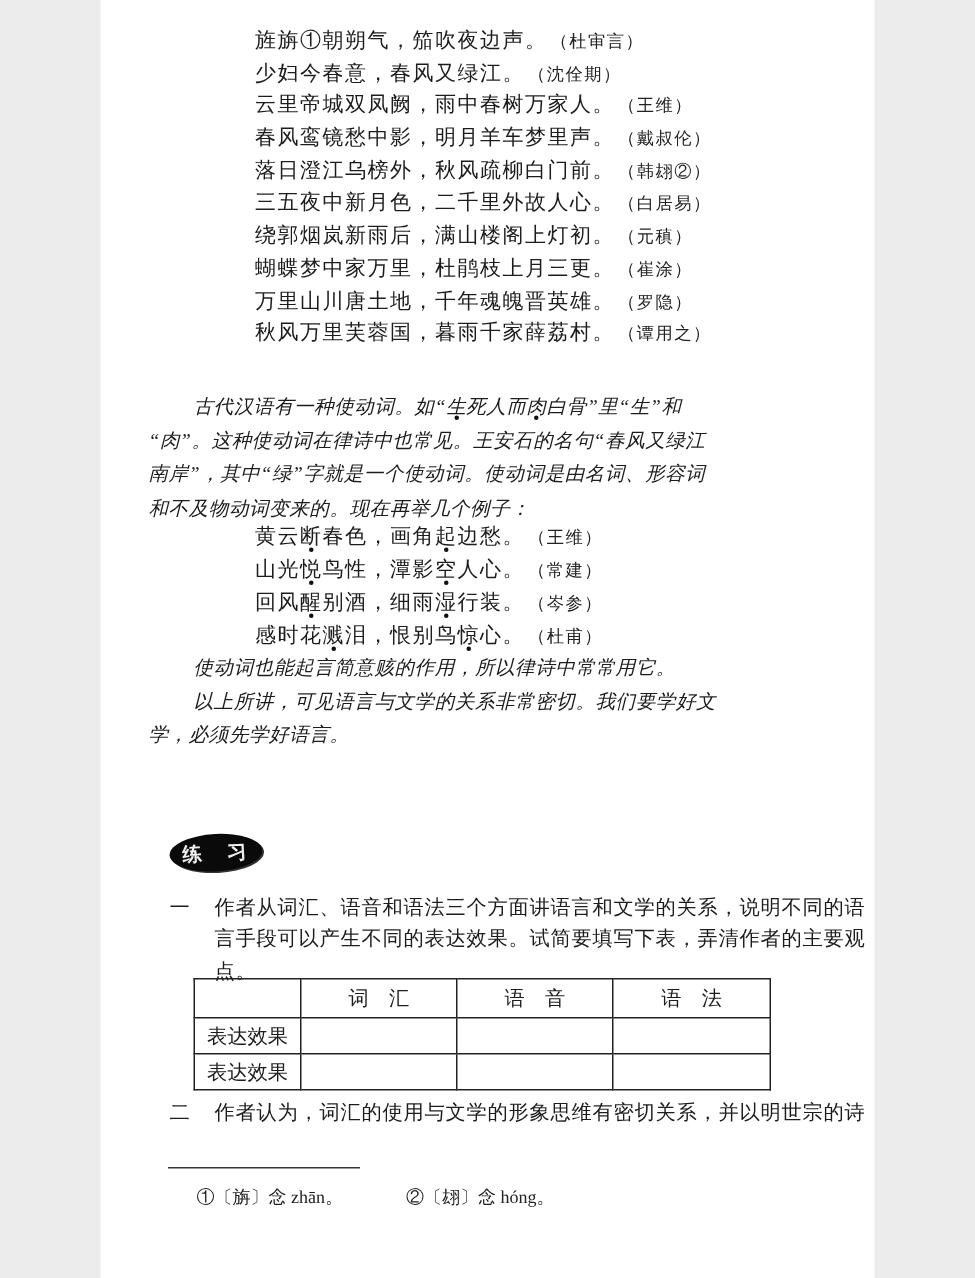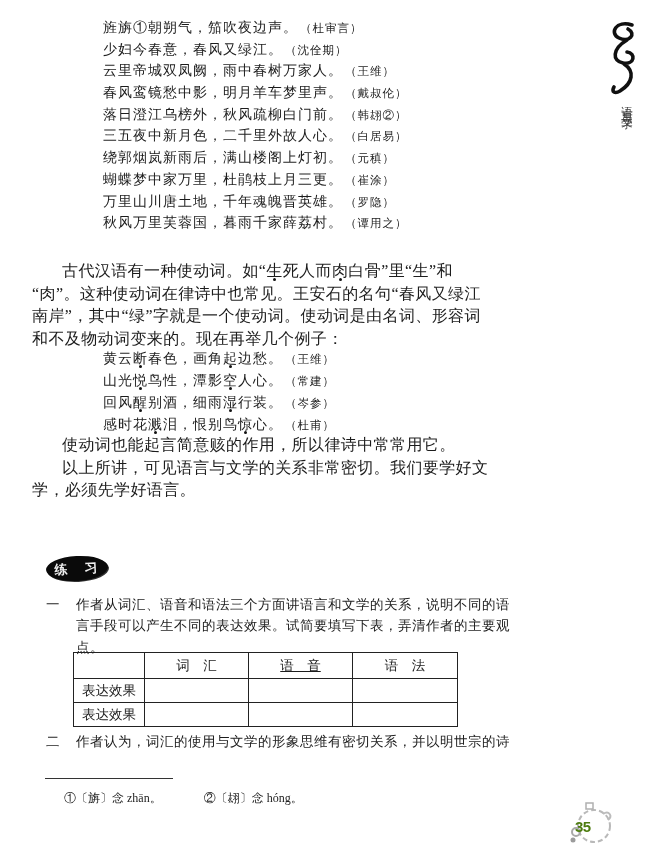--- a/index.html
+++ b/index.html
@@ -1,26 +1,26 @@
 <!DOCTYPE html>
 <html><head>
 <meta charset="utf-8">
 <style>
   html,body{margin:0;padding:0;background:#ececec;}
   .page{
-    position:relative;width:650px;height:852px;background:#ffffff;
+    position:relative;width:516px;height:852px;background:#ffffff;
     font-family:"Liberation Serif","DejaVu Serif",serif;color:#1c1c1c;
     overflow:hidden;margin:0 auto;
   }
   
   .poem-block{position:absolute;left:103px;top:17px;}
   .poem-block .poem-line{height:21.7px;line-height:21.7px;white-space:nowrap;font-size:14px;letter-spacing:1px;}
   .poem-author{font-size:11.5px;letter-spacing:1px;color:#222;margin-left:2px;}
   
-  .para{position:absolute;left:32px;width:440px;font-size:16px;}
+  .para{position:absolute;left:32px;width:440px;font-size:13px;font-style:italic;}
   .para .pline{height:22.6px;line-height:22.6px;white-space:nowrap;letter-spacing:0.4px;}
   .indent{text-indent:30px;}
   .para1{top:260px;}
   .closing{top:434px;}
   
   .poem-block2{position:absolute;left:103px;top:348px;}
   .poem-block2 .poem-line{height:22px;line-height:22px;white-space:nowrap;font-size:14px;letter-spacing:1px;}
   
   .emph{position:relative;}
   .emph::after{content:"";position:absolute;left:50%;bottom:-2px;width:3px;height:3px;margin-left:-1.5px;border-radius:50%;background:#111;}
@@ -31,25 +31,25 @@
     box-shadow:1px 1px 0 #333;
   }
   .badge span{color:#efefef;font-size:13px;font-weight:bold;letter-spacing:2px;font-family:"Liberation Sans","DejaVu Sans",sans-serif;}
   
   .exercise{position:absolute;left:46px;display:flex;font-size:13.5px;}
   .ex1{top:594px;}
   .ex2{top:731px;}
   .ex-num{width:30px;flex:0 0 30px;line-height:21.3px;letter-spacing:1px;}
   .ex-lines .exline{height:21.3px;line-height:21.3px;white-space:nowrap;letter-spacing:0.5px;}
   
-  .ptable{position:absolute;left:73px;top:652px;border-collapse:collapse;table-layout:fixed;}
+  .ptable{position:absolute;left:62px;top:652px;border-collapse:collapse;table-layout:fixed;}
   .ptable td{border:1.5px solid #222;font-size:13.5px;text-align:center;padding:0;color:#1c1c1c;}
   .ptable .c0{width:70px;}
   .ptable .c1{width:103px;}
-  .ptable .c2{width:103px;text-decoration:underline;}
+  .ptable .c2{width:103px;}
   .ptable .c3{width:104px;}
   .ptable .hrow td{height:25px;}
   .ptable .drow td{height:23px;}
   
   .fsep{position:absolute;left:45px;top:778px;width:128px;border-top:1.2px solid #333;}
   .footnotes{position:absolute;left:64px;top:790px;font-size:12px;white-space:nowrap;color:#222;}
   .footnotes .fitem{margin-right:42px;}
   
   .flourish{position:absolute;left:604px;top:20px;}
   .side-label{

